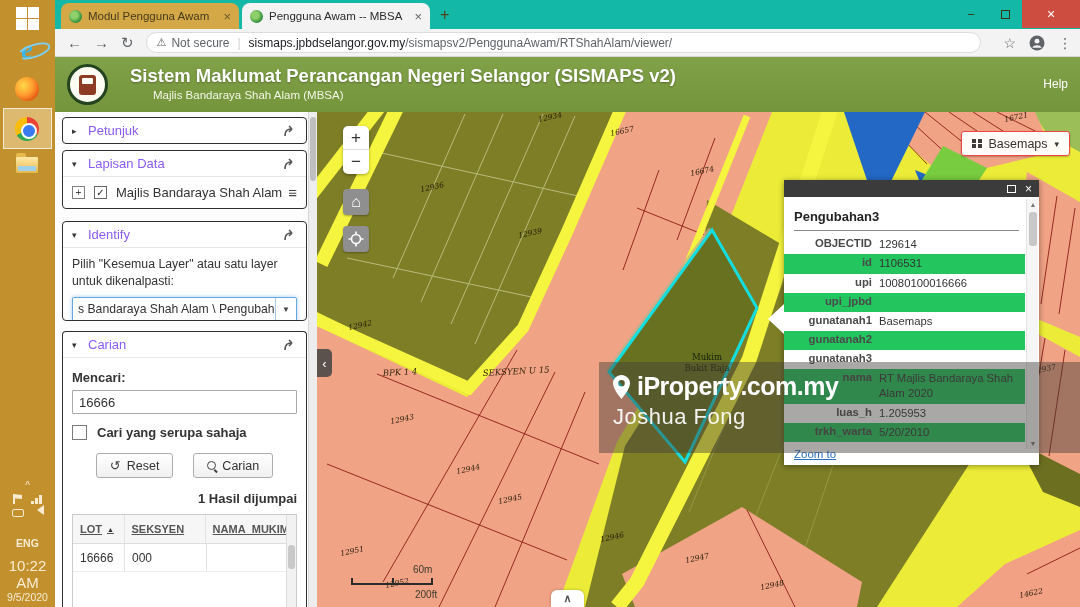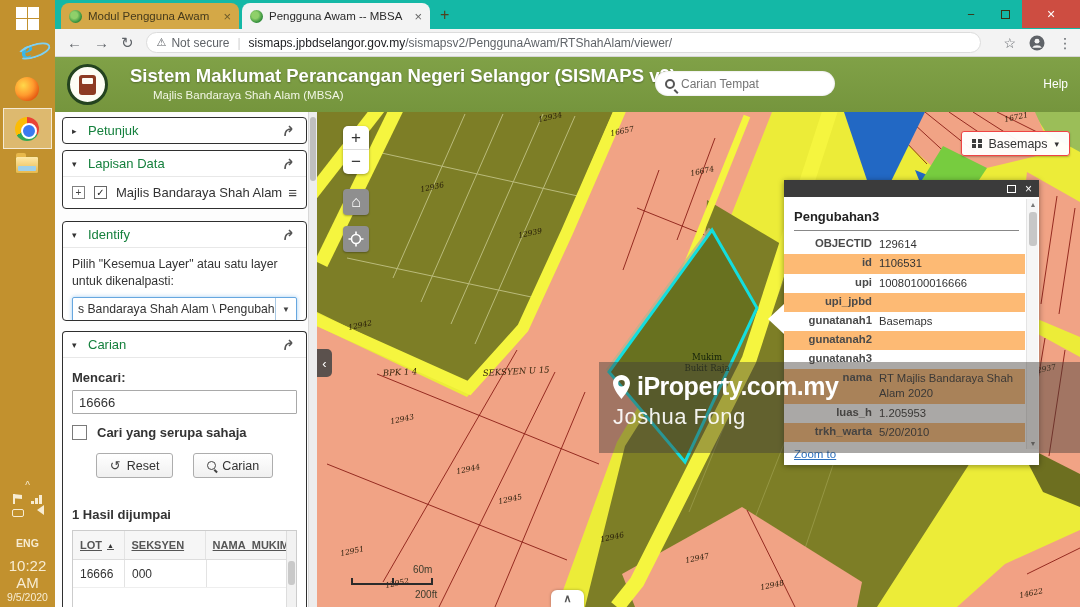--- a/index.html
+++ b/index.html
@@ -76,21 +76,21 @@
   .help { position:absolute; right:12px; top:20px; color:#fff; font-size:12px; cursor:pointer; }
 
   
   .content { position:absolute; left:0; top:112px; width:1025px; height:495px; background:#fff; }
 
   
   .sidebar { position:absolute; left:0; top:0; width:262px; height:495px; background:#fdfdfd; overflow:hidden; }
   .panel { position:absolute; left:7px; width:245px; background:#fff; border:1px solid #2f2f2f; border-radius:4px; overflow:hidden; }
   .phead { height:25px; display:flex; align-items:center; padding:0 9px; cursor:pointer; }
   .pcaret { font-size:9px; color:#333; width:10px; }
-  .plabel { font-size:13px; color:#15803d; margin-left:6px; }
+  .plabel { font-size:13px; color:#8b5cf6; margin-left:6px; }
   .pshare { margin-left:auto; cursor:pointer; display:flex; }
   .layer-row { border-top:1px solid #e8e8e8; height:31px; display:flex; align-items:center; padding:0 9px; }
   .plusbox { width:13px; height:13px; border:1px solid #808080; font-size:10px; line-height:11px; text-align:center; color:#444; cursor:pointer; }
   .cbox { width:13px; height:13px; border:1px solid #666; margin-left:9px; font-size:10px; line-height:11px; text-align:center; color:#222; background:#fff; cursor:pointer; }
   .layer-name { font-size:13px; color:#333; margin-left:9px; }
   .hamb { margin-left:auto; font-size:15px; color:#444; cursor:pointer; }
   .pbody { border-top:1px solid #e8e8e8; padding:8px 9px 10px; }
   .instr { font-size:12.3px; color:#333; line-height:1.4; }
   .idselect { margin-top:7px; height:25px; border:1px solid #67a7df; border-radius:2px; box-shadow:0 0 4px rgba(88,166,232,.55); display:flex; align-items:stretch; cursor:pointer; background:#fff; }
   .idselect .val { flex:1; font-size:12.2px; color:#333; padding:4px 5px; white-space:nowrap; overflow:hidden; }
@@ -98,21 +98,21 @@
   .mencari { font-size:13px; font-weight:bold; color:#333; margin-top:4px; }
   .cinput { margin-top:5px; width:100%; height:24px; border:1px solid #a9a9a9; font-size:13px; padding:2px 6px; color:#333; border-radius:1px; }
   .checkrow { display:flex; align-items:center; margin-top:11px; }
   .checkrow .box { width:15px; height:15px; border:1px solid #7a7a7a; background:#fff; cursor:pointer; }
   .checkrow .lbl { font-size:13px; font-weight:bold; color:#333; margin-left:10px; }
   .btnrow { display:flex; justify-content:center; gap:20px; margin-top:13px; }
   .btn { display:flex; align-items:center; gap:6px; border:1px solid #adadad; border-radius:3px; background:linear-gradient(#fff,#f0f0f0); padding:4px 13px; font-size:12.5px; color:#333; cursor:pointer; }
   .btn .ric { font-size:13px; color:#444; }
   .bmag { width:9px; height:9px; border:1.6px solid #444; border-radius:50%; position:relative; }
   .bmag:after { content:""; position:absolute; left:7px; top:7px; width:4px; height:1.8px; background:#444; transform:rotate(45deg); transform-origin:0 0; }
-  .results { font-size:13px; font-weight:bold; color:#333; margin-top:29px; }
+  .results { font-size:13px; font-weight:bold; color:#333; margin-top:13px;text-align:right; }
   .rtable { margin-top:8px; border:1px solid #ccc; position:relative; height:96px; overflow:hidden; }
   .trow { display:flex; }
   .trow.head { background:#f6f6f6; border-bottom:1px solid #ddd; height:29px; }
   .trow.data { height:28px; border-bottom:1px solid #eee; }
   .tcell { display:flex; align-items:center; padding:0 7px; font-size:12px; color:#333; border-right:1px solid #e3e3e3; }
   .trow.head .tcell { font-size:11px; font-weight:bold; color:#555; cursor:pointer;text-decoration:underline; }
   .c1 { width:52px; } .c2 { width:82px; } .c3 { flex:1; border-right:none; }
   .sortic { font-size:7px; margin-left:5px; color:#333; }
   .tscroll { position:absolute; right:0; top:0; bottom:0; width:10px; background:#f2f2f2; border-left:1px solid #ddd; }
   .tscroll .th { position:absolute; left:1px; top:30px; width:7px; height:24px; background:#c9c9c9; border-radius:3px; }
@@ -144,21 +144,21 @@
   
   .popup { position:absolute; left:467px; top:68px; width:255px; z-index:10; box-shadow:0 1px 6px rgba(0,0,0,.4); }
   .ptit { height:17px; background:#3b3b3b; display:flex; align-items:center; justify-content:flex-end; gap:9px; padding:0 7px; }
   .ptit .mx { width:9px; height:8px; border:1.3px solid #fff; cursor:pointer; }
   .ptit .cl { color:#fff; font-size:12px; line-height:1; cursor:pointer; }
   .pbody2 { background:#fff; height:268px; position:relative; padding:8px 14px 0 0; }
   .pointer { position:absolute; left:-16px; top:124px; width:0; height:0; border-top:15px solid transparent; border-bottom:15px solid transparent; border-right:16px solid #fff; }
   .ptitle { font-size:13px; font-weight:bold; color:#222; margin:4px 0 6px 10px; }
   .phr { border:none; border-top:1px solid #888; margin:0 6px 4px 10px; }
   .frow { display:flex; min-height:19px; align-items:flex-start; padding:2px 0; }
-  .frow.alt { background:#fdba74; }
+  .frow.alt { background:#22c55e; }
   .flab { width:95px; flex:0 0 95px; text-align:right; font-weight:bold; font-size:11.3px; color:#4a4a4a; padding-right:7px; }
   .fval { font-size:11.3px; color:#333; flex:1; line-height:1.35; }
   .zoomto { position:absolute; left:10px; bottom:5px; font-size:11.5px; color:#2a6fbf; text-decoration:underline; cursor:pointer; }
   .pscroll { position:absolute; right:1px; top:2px; width:12px; height:250px; background:#f6f6f6; border-left:1px solid #e4e4e4; }
   .pscroll .up { position:absolute; top:2px; left:0; width:12px; text-align:center; font-size:7px; color:#777; cursor:pointer; }
   .pscroll .dn { position:absolute; bottom:2px; left:0; width:12px; text-align:center; font-size:7px; color:#777; cursor:pointer; }
   .pscroll .th { position:absolute; left:1.5px; top:13px; width:8px; height:34px; background:#c7c7c7; border-radius:3px; cursor:pointer; }
 
   
   .watermark { position:absolute; left:282px; top:250px; width:481px; height:91px; z-index:20; background:rgba(66,63,58,.45); color:#fff; padding:10px 0 0 14px; pointer-events:none; }
@@ -259,24 +259,20 @@
         <span class="dots">⋮</span>
       </div>
     </div>
 
     <div class="appheader">
       <div class="logo">
           <div class="logo-core"></div>
         </div>
       <div class="app-title">Sistem Maklumat Perancangan Negeri Selangor (SISMAPS v2)</div>
       <div class="app-sub">Majlis Bandaraya Shah Alam (MBSA)</div>
-      <div class="hsearch">
-        <span class="mag"></span>
-        <input placeholder="Carian Tempat" style="">
-      </div>
       <div class="help">Help</div>
     </div>
 
     <div class="content">
 
       <div class="sidebar">
 
         <div class="panel" style="top:5px; height:27px;">
           <div class="phead">
             <span class="pcaret">▸</span>

